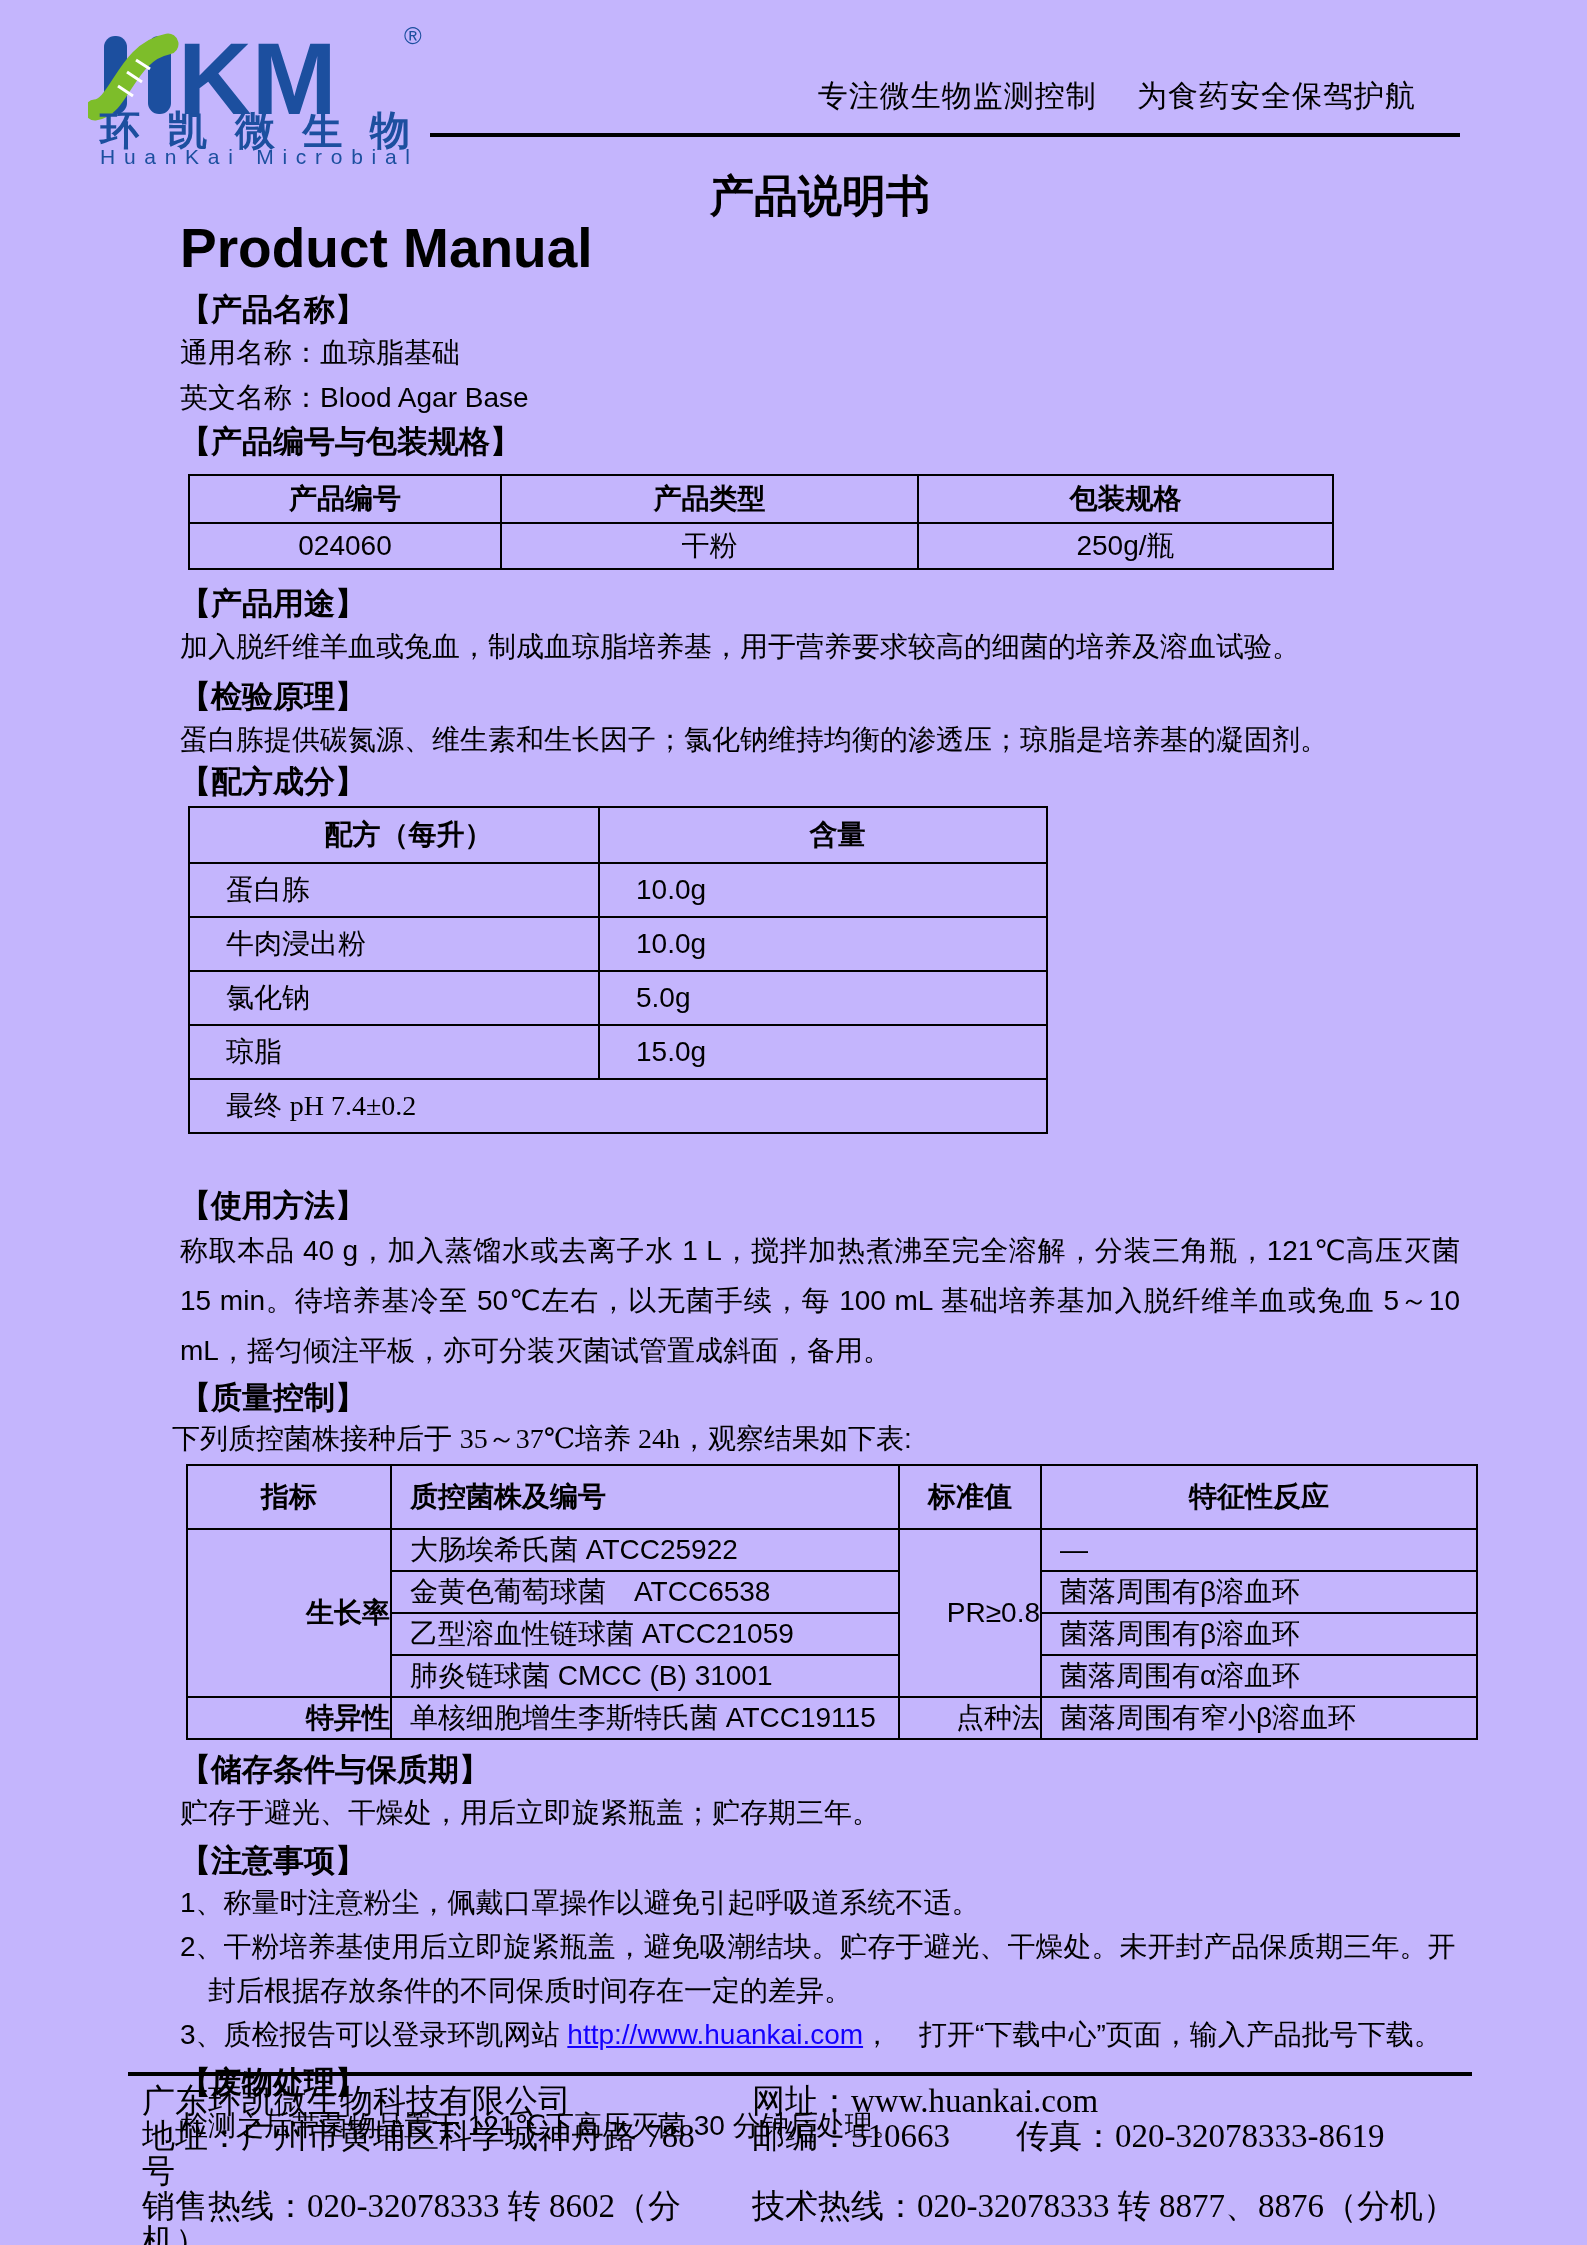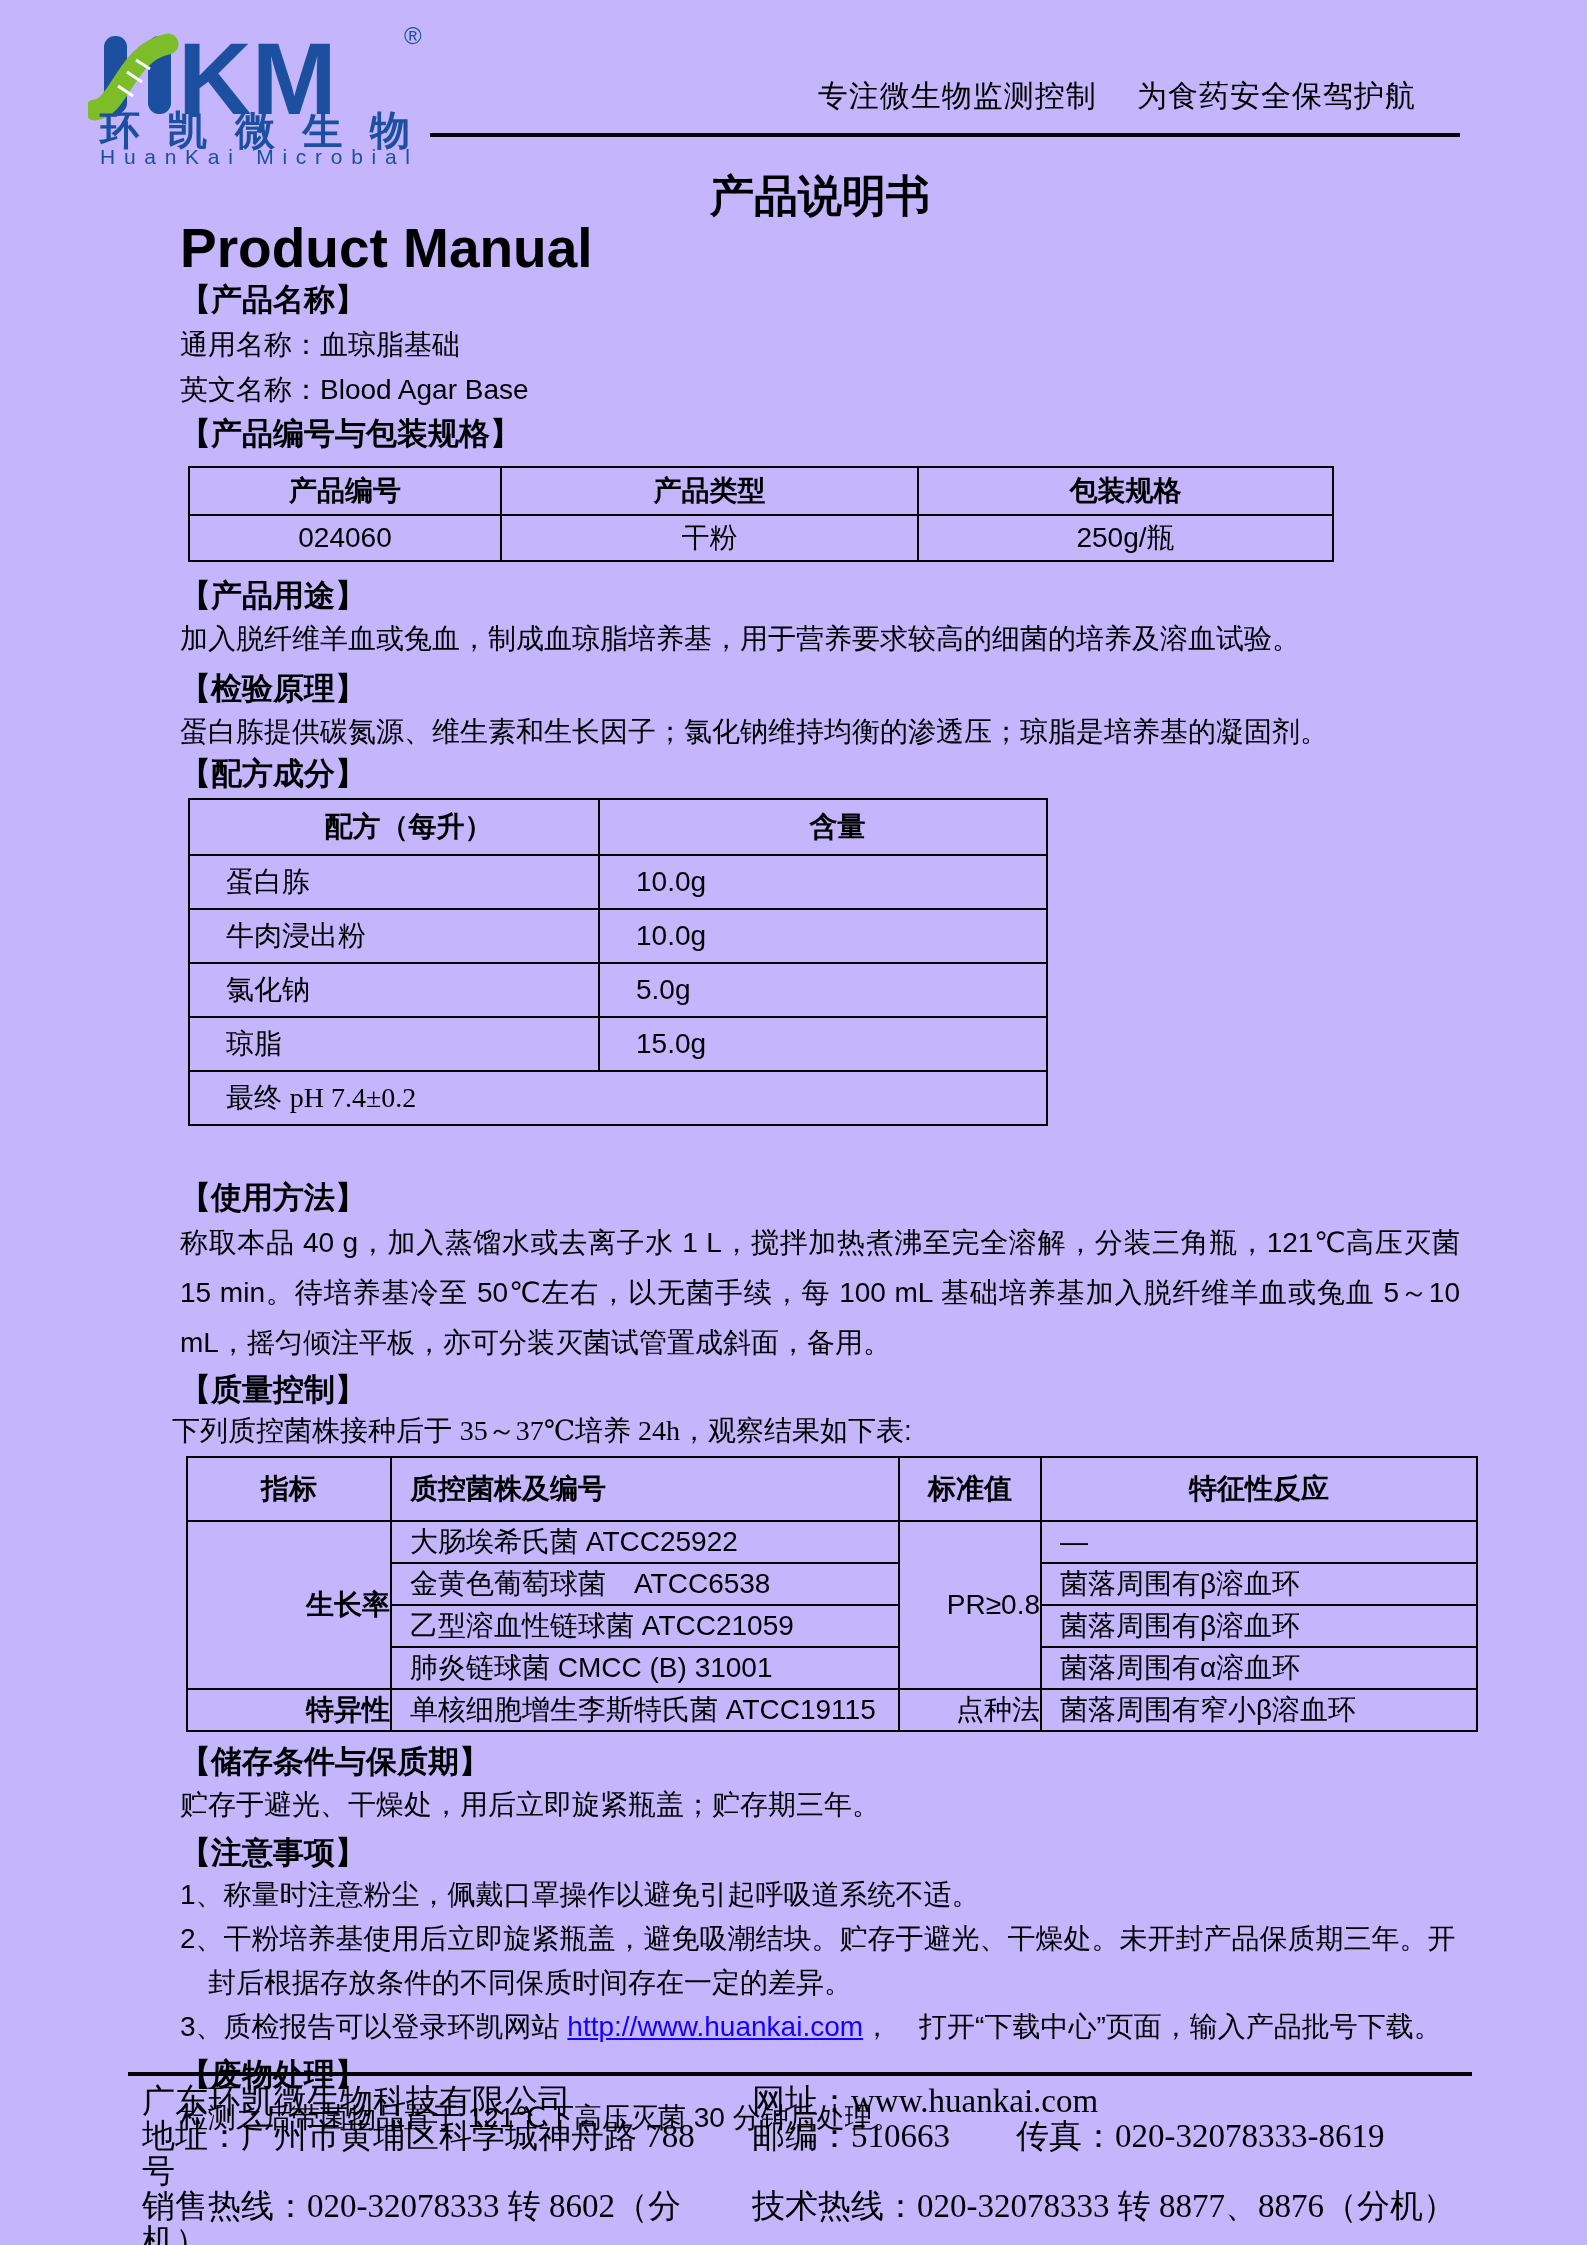--- a/index.html
+++ b/index.html
@@ -10,21 +10,21 @@
   .logo{position:absolute;left:88px;top:22px;width:340px;height:146px;}
   .tagline-wrap{position:absolute;left:430px;top:76px;width:1030px;box-sizing:border-box;
         border-bottom:4px solid #000;padding:0 44px 16px 0;text-align:right;
         font-size:30px;letter-spacing:1px;}
 
   
   .content{position:absolute;left:180px;top:170px;width:1280px;}
   .title-cn{font-size:44px;font-weight:700;text-align:center;line-height:52px;}
   .title-en{font-size:55px;font-weight:700;line-height:52px;}
   .sec-h{font-size:31px;font-weight:700;line-height:40px;margin-top:10px;}
-  .h-name{margin-top:8px;font-family:Liberation Mono, monospace;}
+  .h-name{margin-top:16px;}
   .h-pack{margin-top:2px;}
   .h-usage{margin-top:14px;}
   .h-principle{margin-top:8px;}
   .h-formula{margin-top:0;}
   .h-method{margin-top:52px;}
   .h-qc{margin-top:2px;}
   .h-storage{margin-top:10px;}
   .h-notes{margin-top:6px;}
   .h-waste{margin-top:6px;}
   .body-line{font-size:28px;line-height:45px;}

